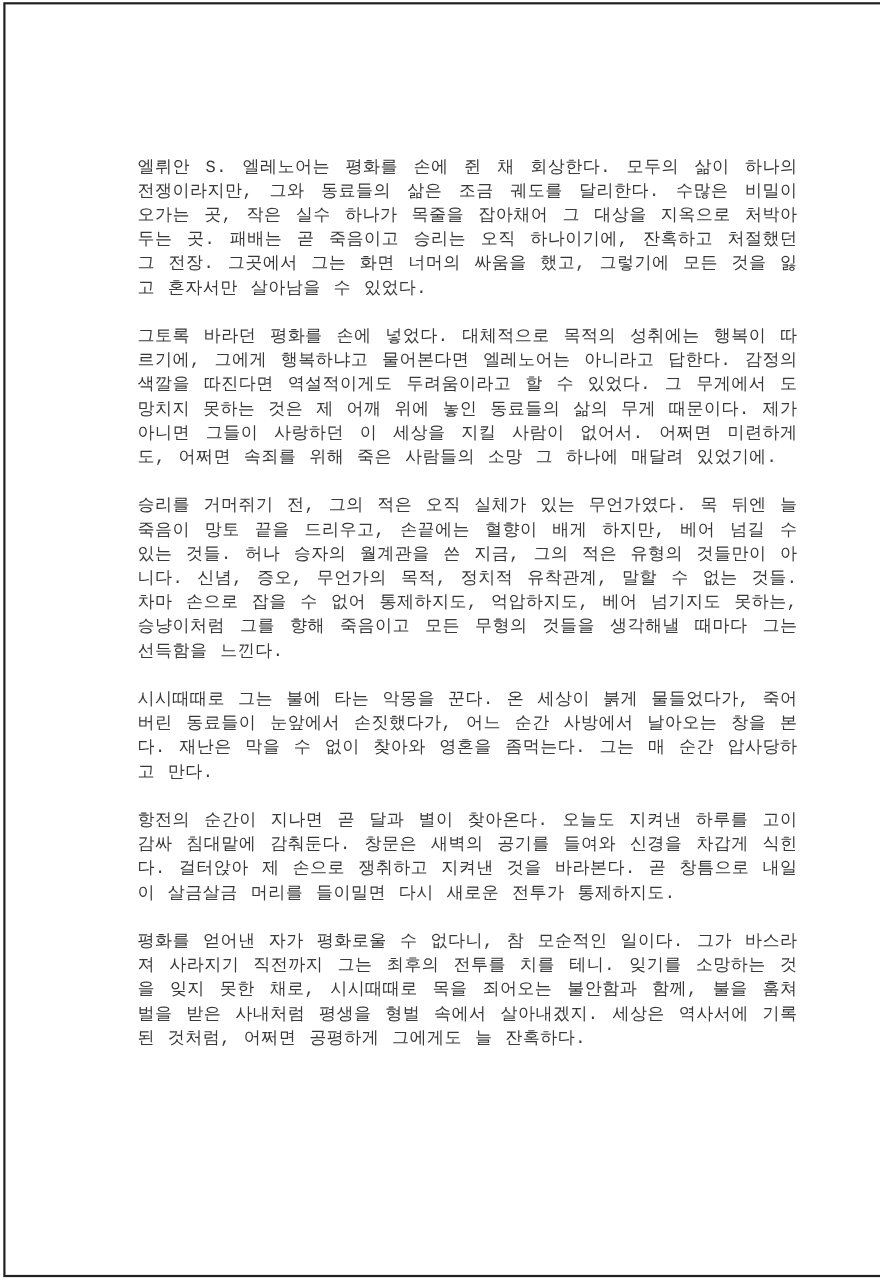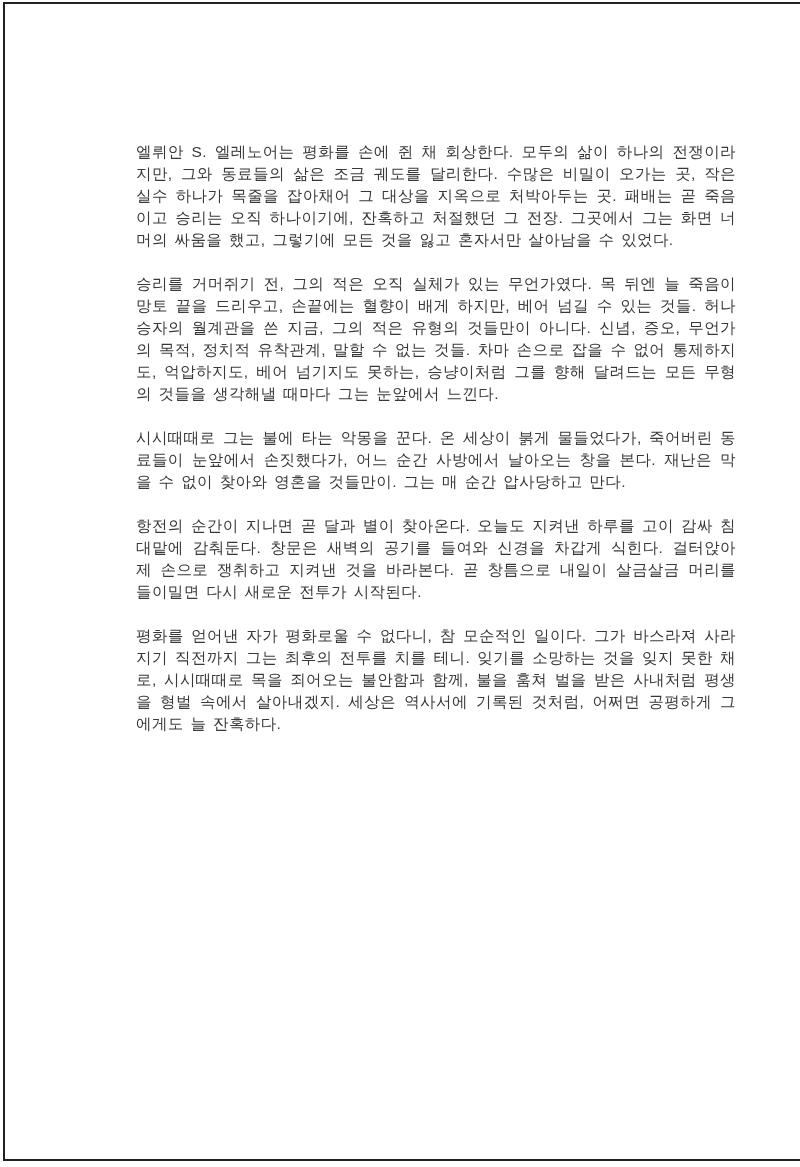--- a/index.html
+++ b/index.html
@@ -19,23 +19,24 @@
     top: 2px;
     left: 3px;
     width: 830px;   
     height: 1159px;
     border: 2px solid #212121;
     box-sizing: border-box;
     background: #ffffff;
   }
   .text-block {
     position: absolute;
-    left: 131px;
+    left: 120px;
     top: 137px;
     width: 600px;
+    font-family: Liberation Mono, monospace;
   }
   .text-block p {
     margin: 0 0 22px 0;
     font-size: 15.5px;
     line-height: 22px;
     color: #383838;
     text-align: justify;
     word-break: break-all;
     letter-spacing: 0.4px;
     word-spacing: 2px;
@@ -43,18 +44,19 @@
   .text-block p:last-child {
     margin-bottom: 0;
   }
 </style>
 </head>
 <body>
 
 <div class="page-frame">
   <div class="text-block">
     <p>엘뤼안 S. 엘레노어는 평화를 손에 쥔 채 회상한다. 모두의 삶이 하나의 전쟁이라지만, 그와 동료들의 삶은 조금 궤도를 달리한다. 수많은 비밀이 오가는 곳, 작은 실수 하나가 목줄을 잡아채어 그 대상을 지옥으로 처박아두는 곳. 패배는 곧 죽음이고 승리는 오직 하나이기에, 잔혹하고 처절했던 그 전장. 그곳에서 그는 화면 너머의 싸움을 했고, 그렇기에 모든 것을 잃고 혼자서만 살아남을 수 있었다.</p>
-    <p>승리를 거머쥐기 전, 그의 적은 오직 실체가 있는 무언가였다. 목 뒤엔 늘 죽음이 망토 끝을 드리우고, 손끝에는 혈향이 배게 하지만, 베어 넘길 수 있는 것들. 허나 승자의 월계관을 쓴 지금, 그의 적은 유형의 것들만이 아니다. 신념, 증오, 무언가의 목적, 정치적 유착관계, 말할 수 없는 것들. 차마 손으로 잡을 수 없어 통제하지도, 억압하지도, 베어 넘기지도 못하는, 승냥이처럼 그를 향해 달려드는 모든 무형의 것들을 생각해낼 때마다 그는 눈앞에서 느낀다.</p>
-    <p>시시때때로 그는 불에 타는 악몽을 꾼다. 온 세상이 붉게 물들었다가, 죽어버린 동료들이 눈앞에서 손짓했다가, 어느 순간 사방에서 날아오는 창을 본다. 재난은 막을 수 없이 찾아와 영혼을 것들만이. 그는 매 순간 압사당하고 만다.</p>
-    <p>항전의 순간이 지나면 곧 달과 별이 찾아온다. 오늘도 지켜낸 하루를 고이 감싸 침대맡에 감춰둔다. 창문은 새벽의 공기를 들여와 신경을 차갑게 식힌다. 걸터앉아 제 손으로 쟁취하고 지켜낸 것을 바라본다. 곧 창틈으로 내일이 살금살금 머리를 들이밀면 다시 새로운 전투가 시작된다.</p>
+    <p>그토록 바라던 평화를 손에 넣었다. 대체적으로 목적의 성취에는 행복이 따르기에, 그에게 행복하냐고 물어본다면 엘레노어는 아니라고 답한다. 감정의 색깔을 따진다면 역설적이게도 두려움이라고 할 수 있었다. 그 무게에서 도망치지 못하는 것은 제 어깨 위에 놓인 동료들의 삶의 무게 때문이다. 제가 아니면 그들이 사랑하던 이 세상을 지킬 사람이 없어서. 어쩌면 미련하게도, 어쩌면 속죄를 위해 죽은 사람들의 소망 그 하나에 매달려 있었기에.</p>
+    <p>승리를 거머쥐기 전, 그의 적은 오직 실체가 있는 무언가였다. 목 뒤엔 늘 죽음이 망토 끝을 드리우고, 손끝에는 혈향이 배게 하지만, 베어 넘길 수 있는 것들. 허나 승자의 월계관을 쓴 지금, 그의 적은 유형의 것들만이 아니다. 신념, 증오, 무언가의 목적, 정치적 유착관계, 말할 수 없는 것들. 차마 손으로 잡을 수 없어 통제하지도, 억압하지도, 베어 넘기지도 못하는, 승냥이처럼 그를 향해 죽음이고 모든 무형의 것들을 생각해낼 때마다 그는 선득함을 느낀다.</p>
+    <p>시시때때로 그는 불에 타는 악몽을 꾼다. 온 세상이 붉게 물들었다가, 죽어버린 동료들이 눈앞에서 손짓했다가, 어느 순간 사방에서 날아오는 창을 본다. 재난은 막을 수 없이 찾아와 영혼을 좀먹는다. 그는 매 순간 압사당하고 만다.</p>
+    <p>항전의 순간이 지나면 곧 달과 별이 찾아온다. 오늘도 지켜낸 하루를 고이 감싸 침대맡에 감춰둔다. 창문은 새벽의 공기를 들여와 신경을 차갑게 식힌다. 걸터앉아 제 손으로 쟁취하고 지켜낸 것을 바라본다. 곧 창틈으로 내일이 살금살금 머리를 들이밀면 다시 새로운 전투가 통제하지도.</p>
     <p>평화를 얻어낸 자가 평화로울 수 없다니, 참 모순적인 일이다. 그가 바스라져 사라지기 직전까지 그는 최후의 전투를 치를 테니. 잊기를 소망하는 것을 잊지 못한 채로, 시시때때로 목을 죄어오는 불안함과 함께, 불을 훔쳐 벌을 받은 사내처럼 평생을 형벌 속에서 살아내겠지. 세상은 역사서에 기록된 것처럼, 어쩌면 공평하게 그에게도 늘 잔혹하다.</p>
   </div>
 </div>
 
 </body></html>

